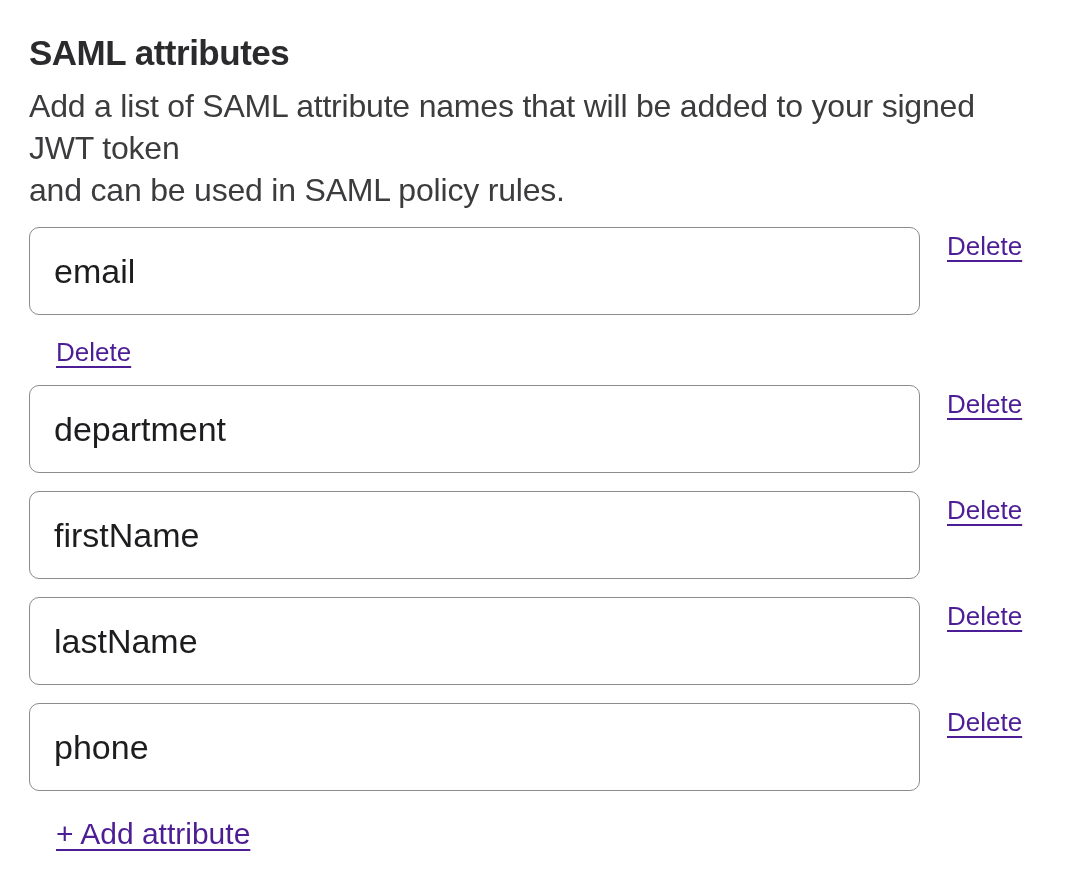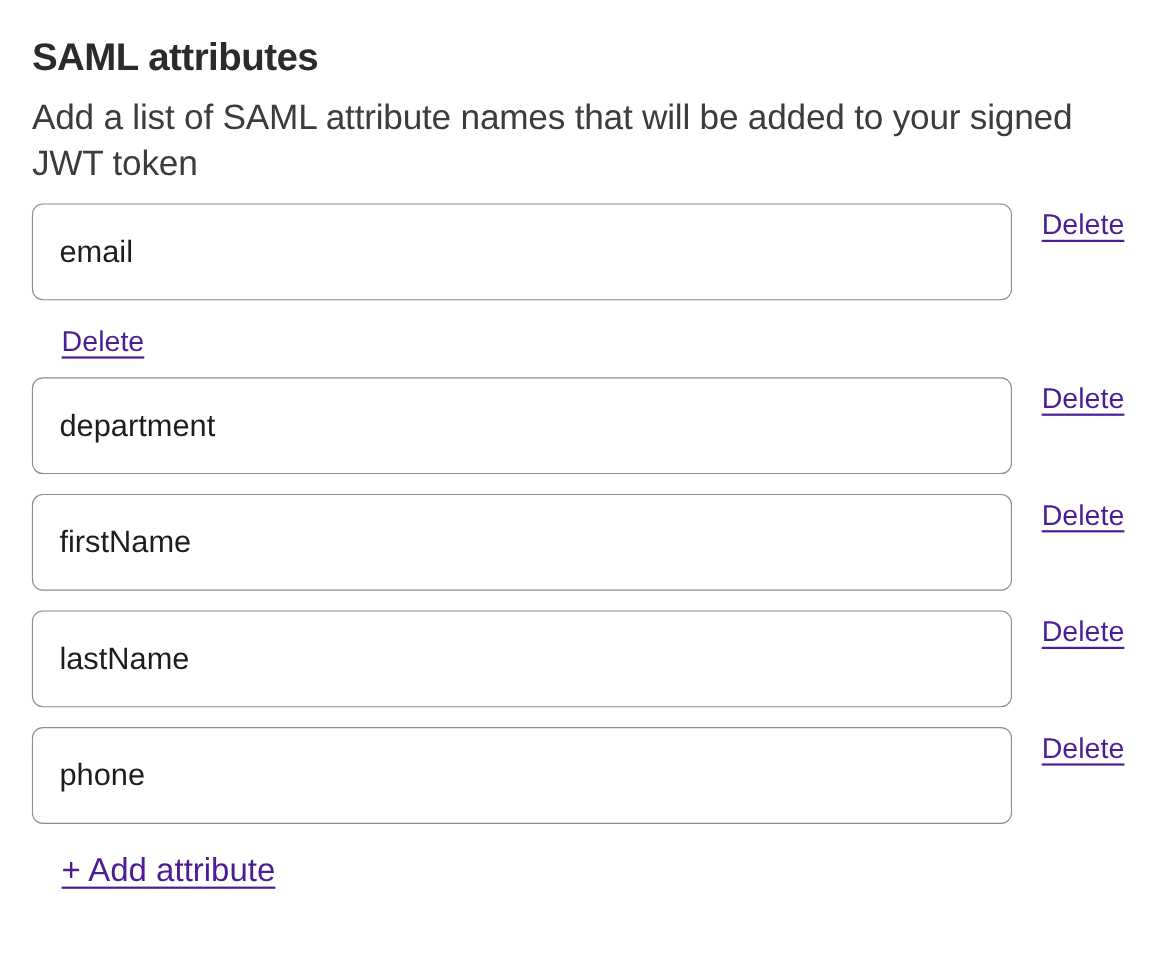--- a/index.html
+++ b/index.html
@@ -42,21 +42,21 @@
   }
   .attr-input {
     width: 891px;
     height: 88px;
     flex: none;
     border: 1.5px solid #8b8b90;
     border-radius: 10px;
     background: #ffffff;
     padding: 0 20px 0 24px;
     font-family: "Liberation Sans", sans-serif;
-    font-size: 28px;
+    font-size: 34px;
     color: #1d1d1f;
     outline: none;
   }
   a.link {
     color: #4c1d95;
     text-decoration: underline;
     text-decoration-thickness: 2px;
     text-underline-offset: 5px;
     cursor: pointer;
     margin-left: 27px;
@@ -77,20 +77,21 @@
 </style>
 </head>
 <body>
 
 <div class="page">
 
   <h2 class="section-title">SAML attributes</h2>
 
   <p class="section-description">
     <span>Add a list of SAML attribute names that will be added to your signed JWT token</span><br>
+    <span>and can be used in SAML policy rules.</span>
   </p>
 
   <div class="attribute-list">
   <div class="attribute-row">
     <input class="attr-input" type="text" value="email" style="">
     <a class="link delete-link" href="#">Delete</a>
   </div>
 
   <div class="attribute-row">
     <a class="link delete-link" href="#">Delete</a>

